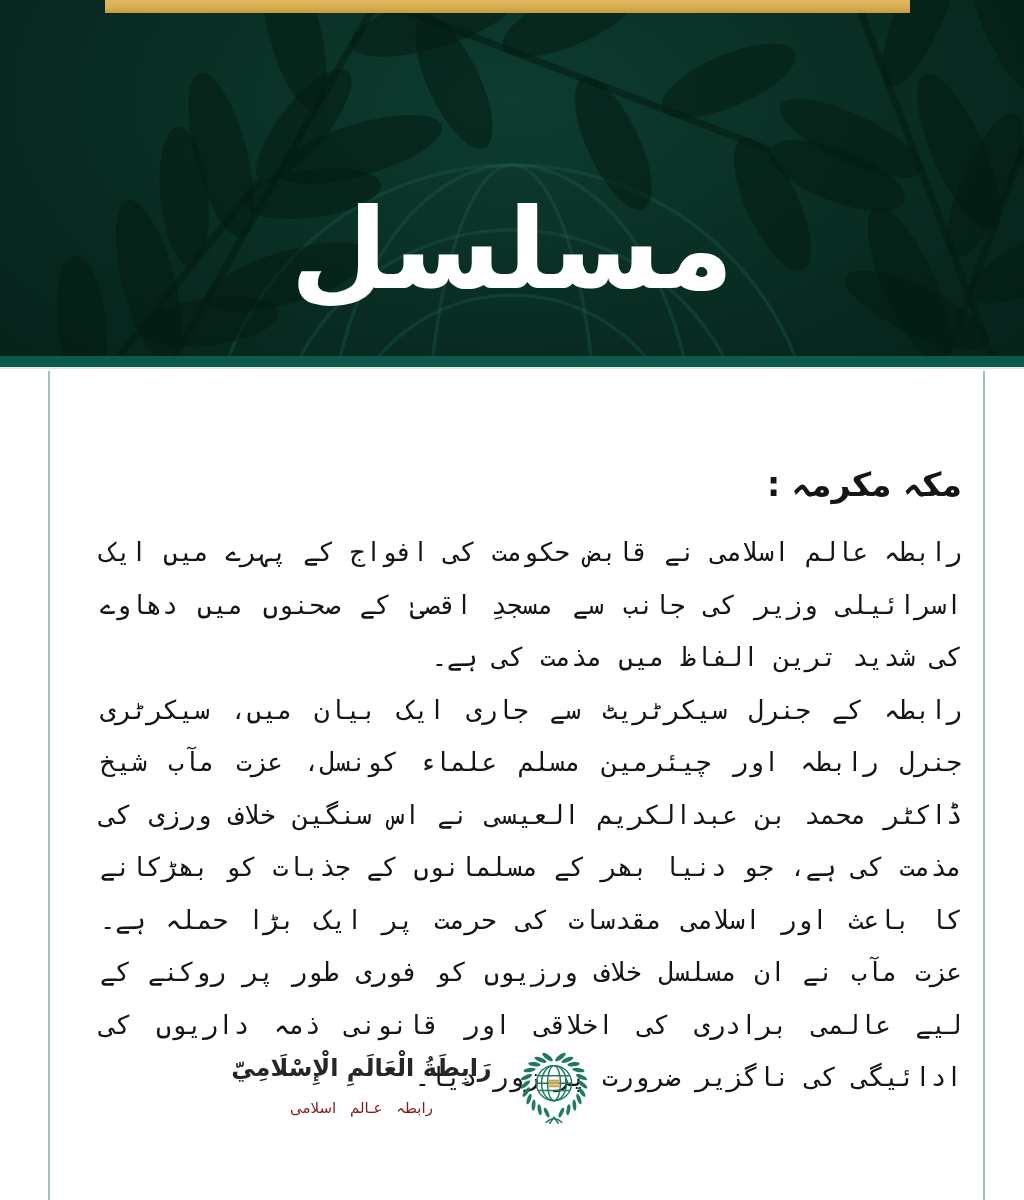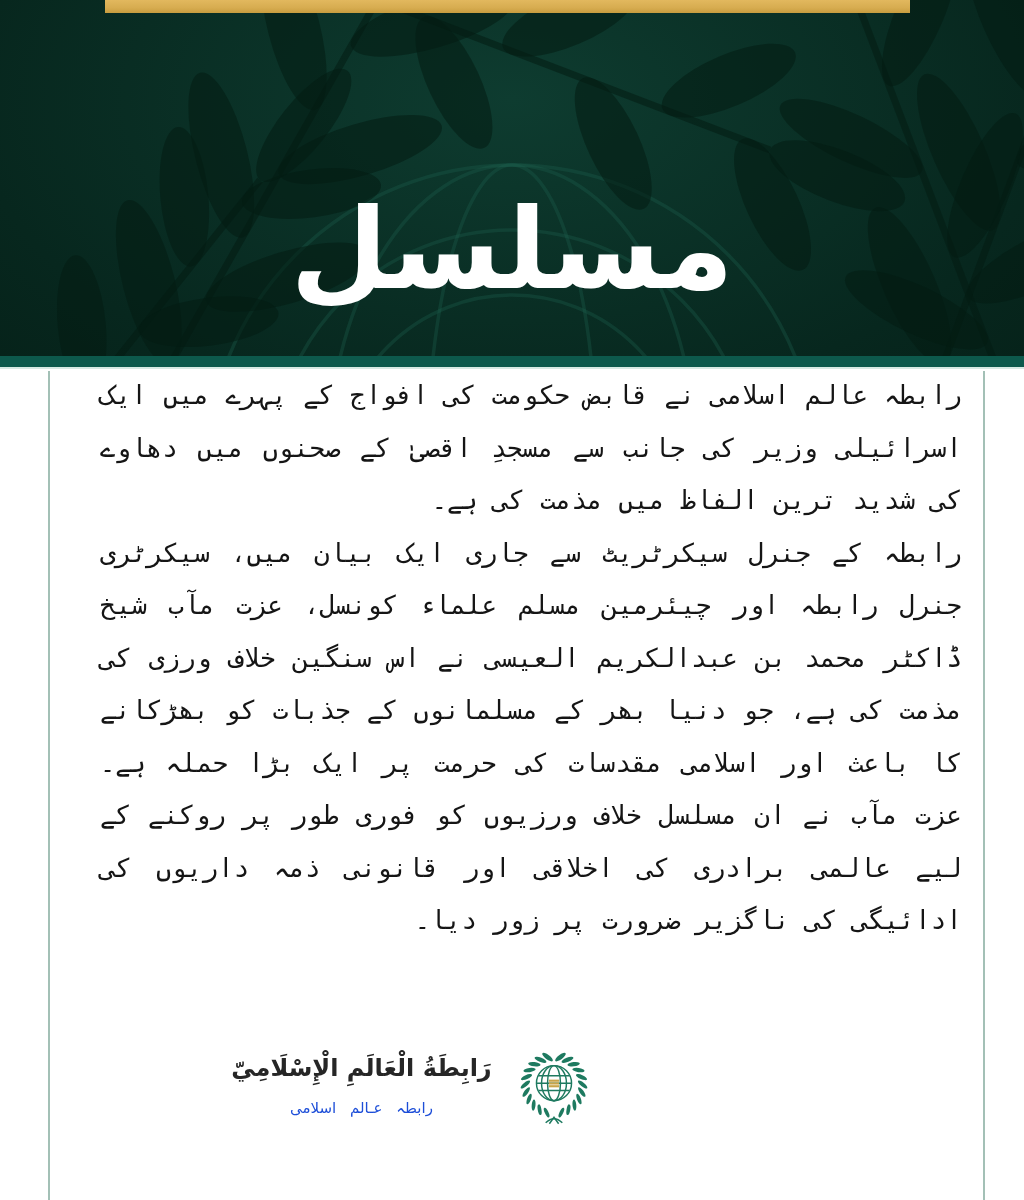--- a/index.html
+++ b/index.html
@@ -67,21 +67,21 @@
     position:absolute;top:1042px;left:0;width:833px;
     display:flex;flex-direction:row;justify-content:center;align-items:center;gap:14px;
     direction:ltr;
   }
   .logo-text{display:flex;flex-direction:column;align-items:center;direction:rtl;}
   .logo-arabic{
     font-family:"DejaVu Sans",sans-serif;font-weight:bold;font-size:24px;color:#262626;
     white-space:nowrap;
   }
   .logo-urdu{
-    font-family:"DejaVu Sans",sans-serif;font-size:15px;color:#1d4ed8;
+    font-family:"DejaVu Sans",sans-serif;font-size:15px;color:#7f1d1d;
     margin-top:17px;word-spacing:9px;white-space:nowrap;
   }
   #mwl-emblem{display:block;}
   #emblem-wreath ellipse{fill:var(--emblem);}
 </style>
 </head>
 <body>
 
 <header class="header">
 
@@ -142,20 +142,21 @@
   <h1 class="bayan-title">مسلسل</h1>
 </header>
 
 <div class="teal-band"></div>
 
 <main class="sheet"></main>
 <div class="vrule left"></div>
 <div class="vrule right"></div>
 
 <section class="content">
+  <h2 class="dateline">مکہ مکرمہ :</h2>
   <p class="para">رابطہ عالم اسلامی نے قابض حکومت کی افواج کے پہرے میں ایک اسرائیلی وزیر کی جانب سے مسجدِ اقصیٰ کے صحنوں میں دھاوے کی شدید ترین الفاظ میں مذمت کی ہے۔</p>
   <p class="para">رابطہ کے جنرل سیکرٹریٹ سے جاری ایک بیان میں، سیکرٹری جنرل رابطہ اور چیئرمین مسلم علماء کونسل، عزت مآب شیخ ڈاکٹر محمد بن عبدالکریم العیسی نے اس سنگین خلاف ورزی کی مذمت کی ہے، جو دنیا بھر کے مسلمانوں کے جذبات کو بھڑکانے کا باعث اور اسلامی مقدسات کی حرمت پر ایک بڑا حملہ ہے۔ عزت مآب نے ان مسلسل خلاف ورزیوں کو فوری طور پر روکنے کے لیے عالمی برادری کی اخلاقی اور قانونی ذمہ داریوں کی ادائیگی کی ناگزیر ضرورت پر زور دیا۔</p>
 </section>
 
 <footer class="logo-lockup">
   <div class="logo-text">
     <div class="logo-arabic">رَابِطَةُ الْعَالَمِ الْإِسْلَامِيّ</div>
     <div class="logo-urdu">رابطہ عـالم اسلامی</div>
   </div>
 

